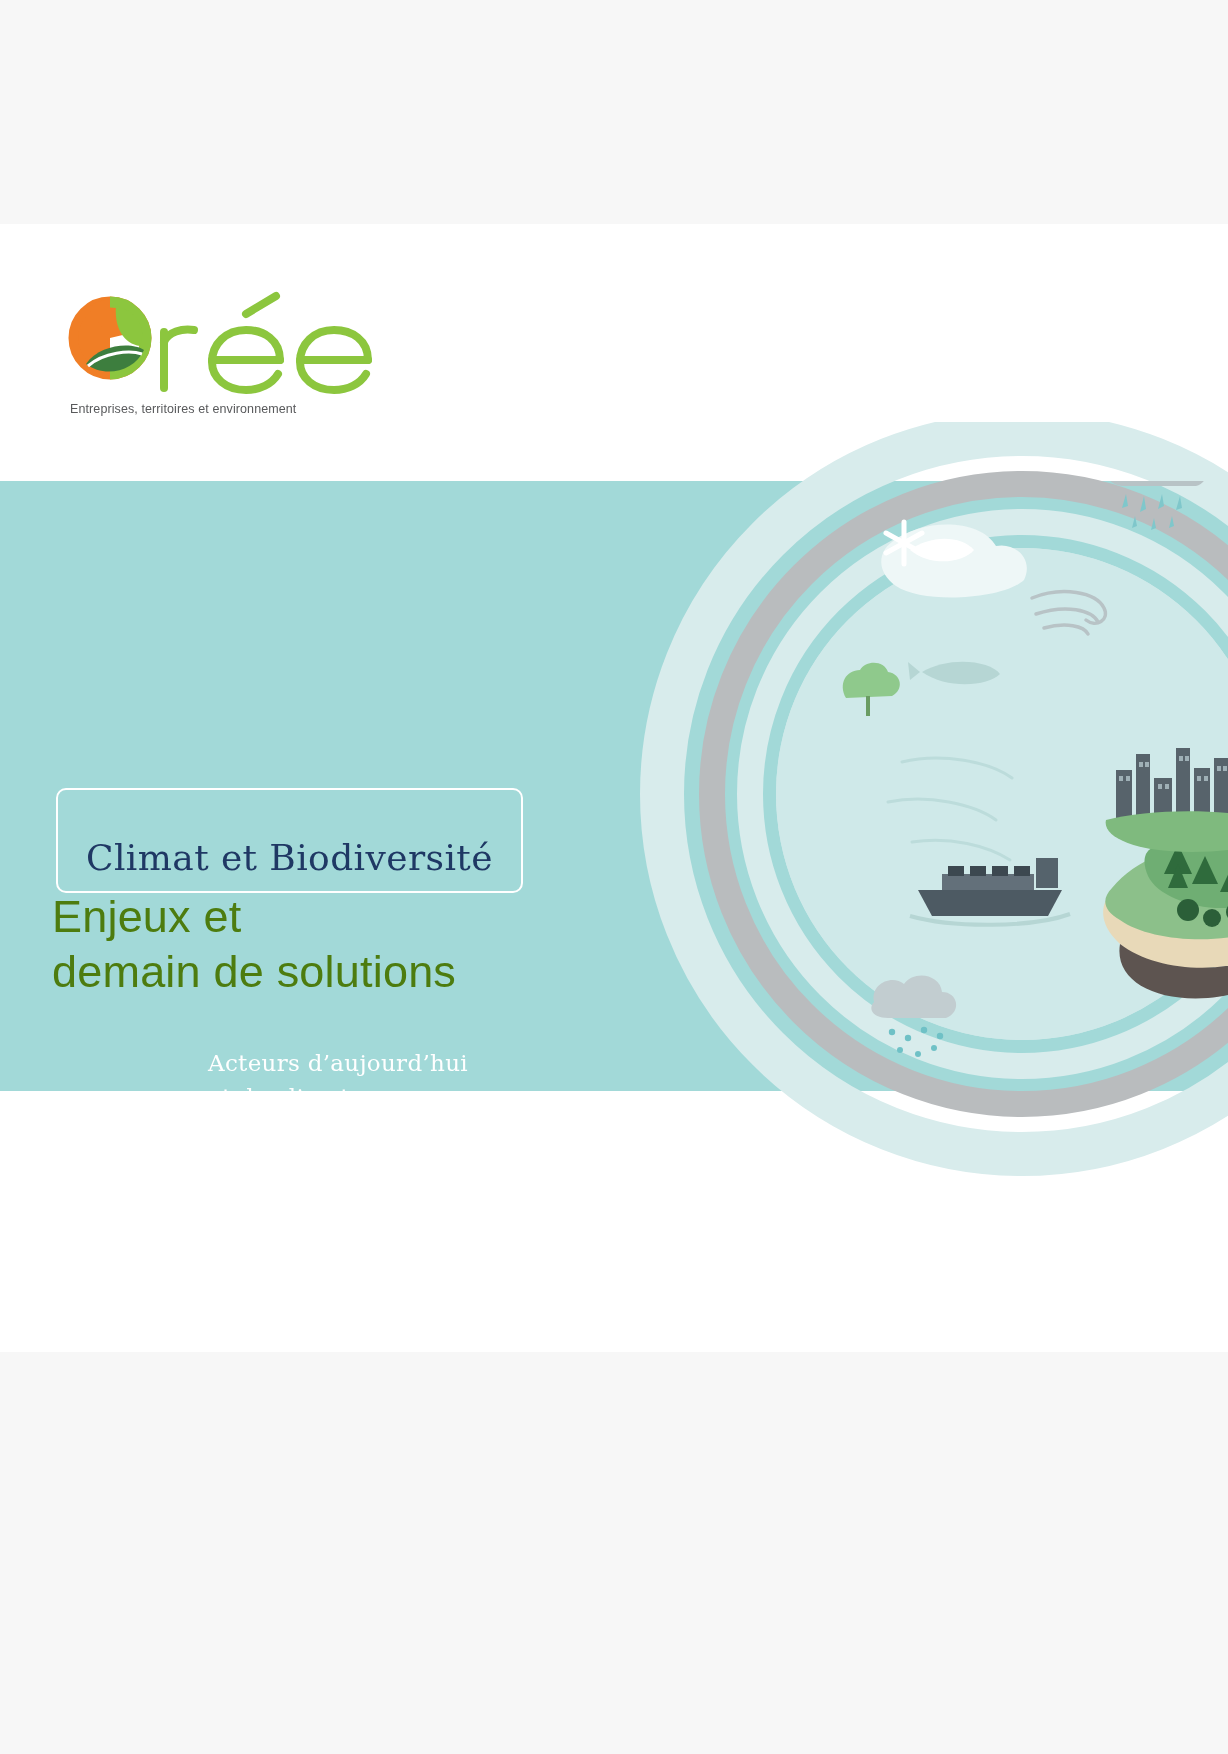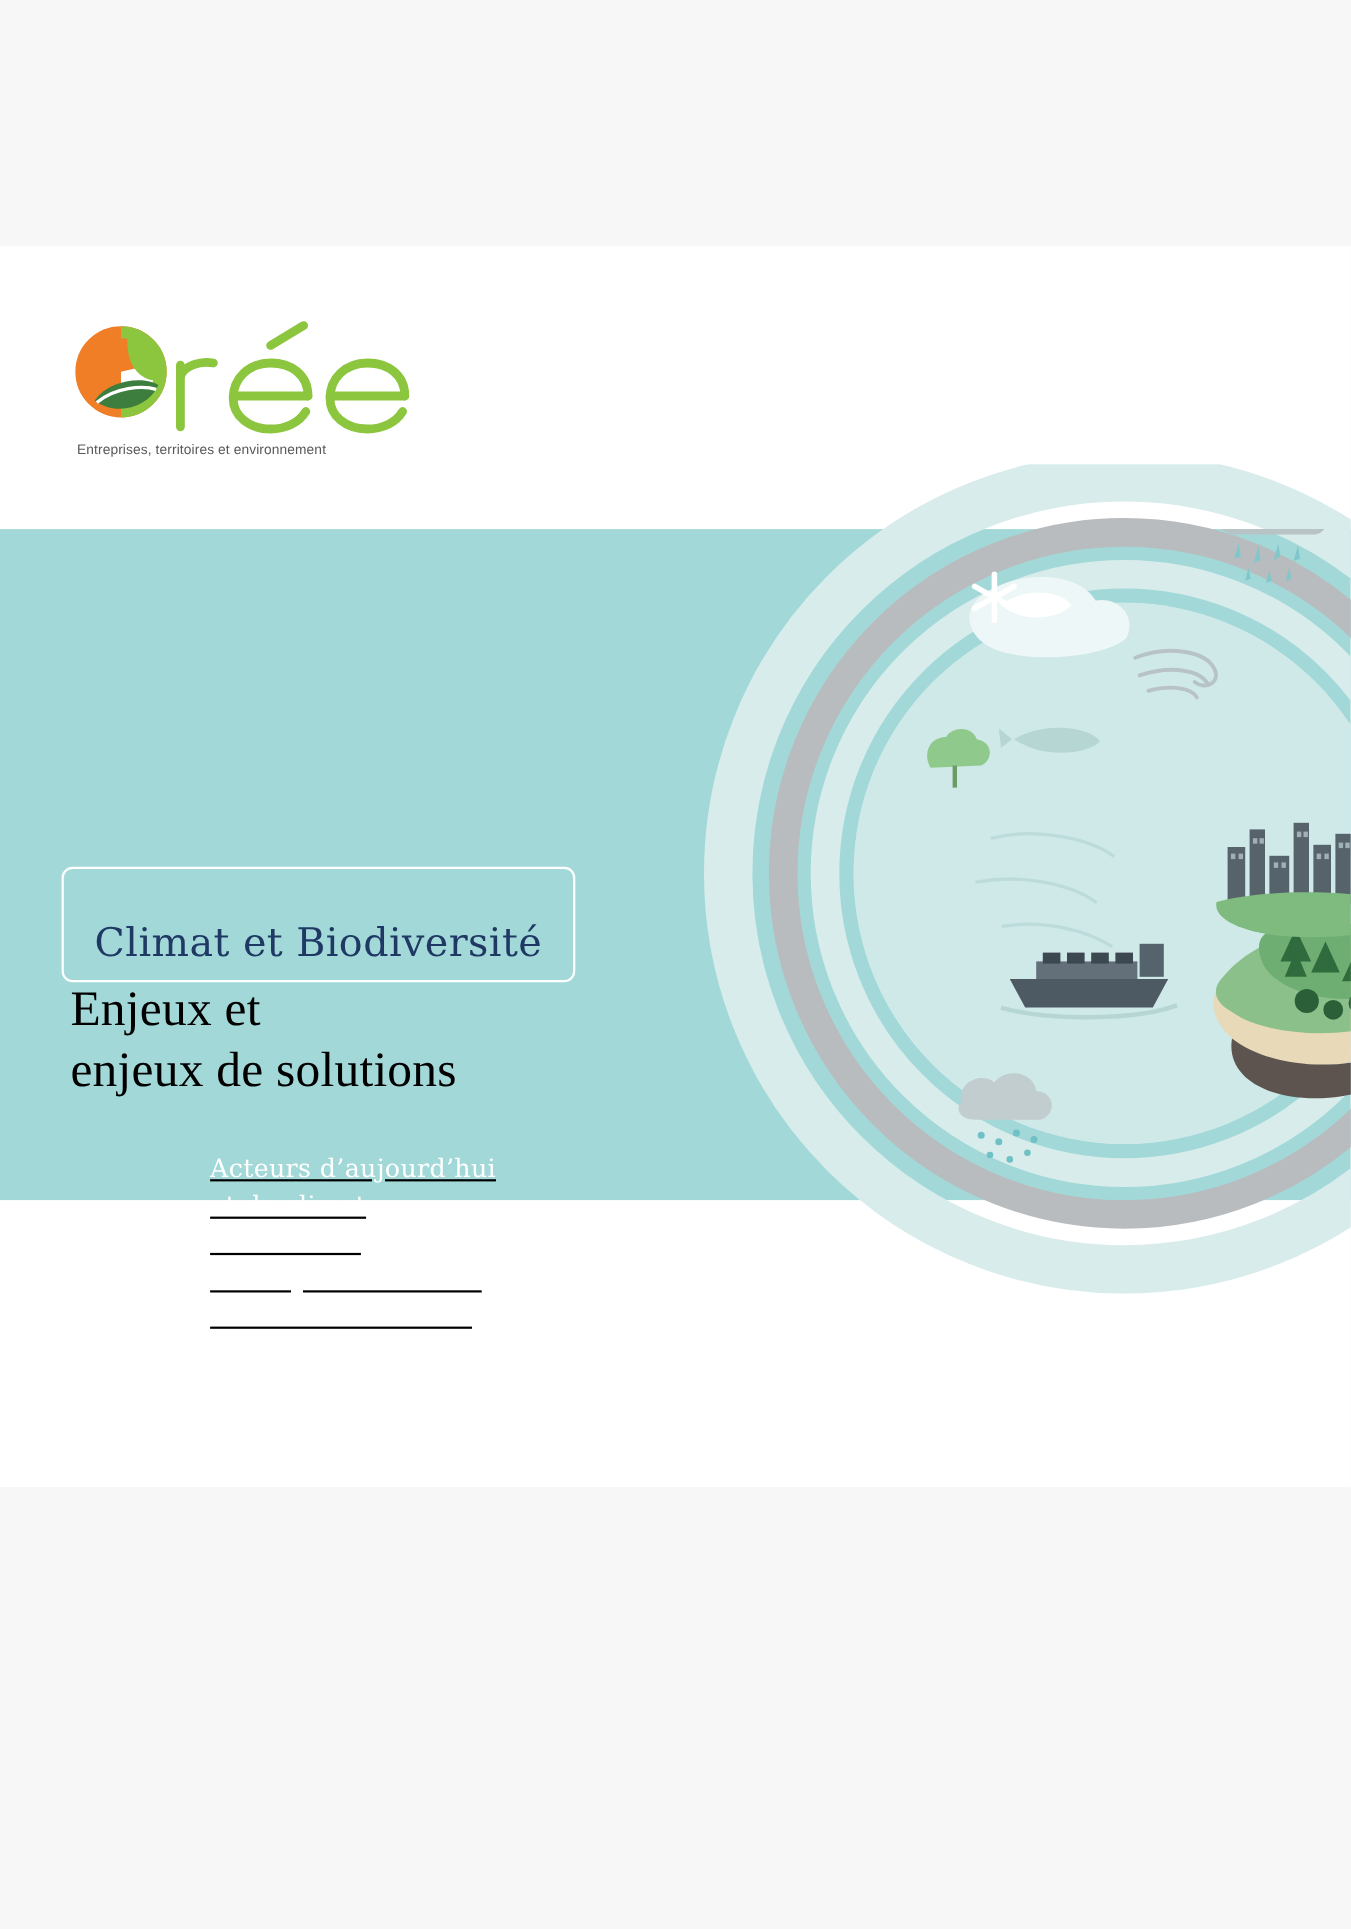--- a/index.html
+++ b/index.html
@@ -88,38 +88,37 @@
     font-size: 36px;
     color: #1f3864;
     letter-spacing: 0.4px;
     white-space: nowrap;
     line-height: 1;
     margin-top: 37px;
   }
 
   .headline {
     position: absolute;
-    left: 64px;
+    left: 52px;
     top: 666px;
     z-index: 5;
-    font-family: Liberation Serif, serif;
+    font-family: Liberation Sans, sans-serif;
     font-size: 45px;
     line-height: 1.22;
-    color: #000000;
+    color: #4d7c0f;
     letter-spacing: 0.2px;
   }
 
   .subtitle-wrap {
     position: absolute;
-    left: 166px;
+    left: 183px;
     top: 823px;
     z-index: 5;
     display: flex;
     align-items: center;
-    text-decoration: underline;
   }
   .subtitle-rule {
     width: 2px;
     background: #ffffff;
     margin-right: 23px;
   }
   .subtitle-lines {
     font-family: "DejaVu Serif", "Liberation Serif", serif;
     font-size: 23px;
     line-height: 1.46;
@@ -320,21 +319,21 @@
         </g>
       </g>
     </svg>
 
     <div class="title-box">
       <div class="title-box-text">Climat et Biodiversité</div>
     </div>
 
     <div class="headline">
       <div>Enjeux et</div>
-      <div>enjeux de solutions</div>
+      <div>demain de solutions</div>
     </div>
 
     <div class="subtitle-wrap">
       <div class="subtitle-rule"></div>
       <div class="subtitle-lines">
         <div>Acteurs d’aujourd’hui</div>
         <div>et de climat</div>
         <div>à la croisée</div>
         <div>des enjeux du climat</div>
         <div>et de la biodiversité</div>

